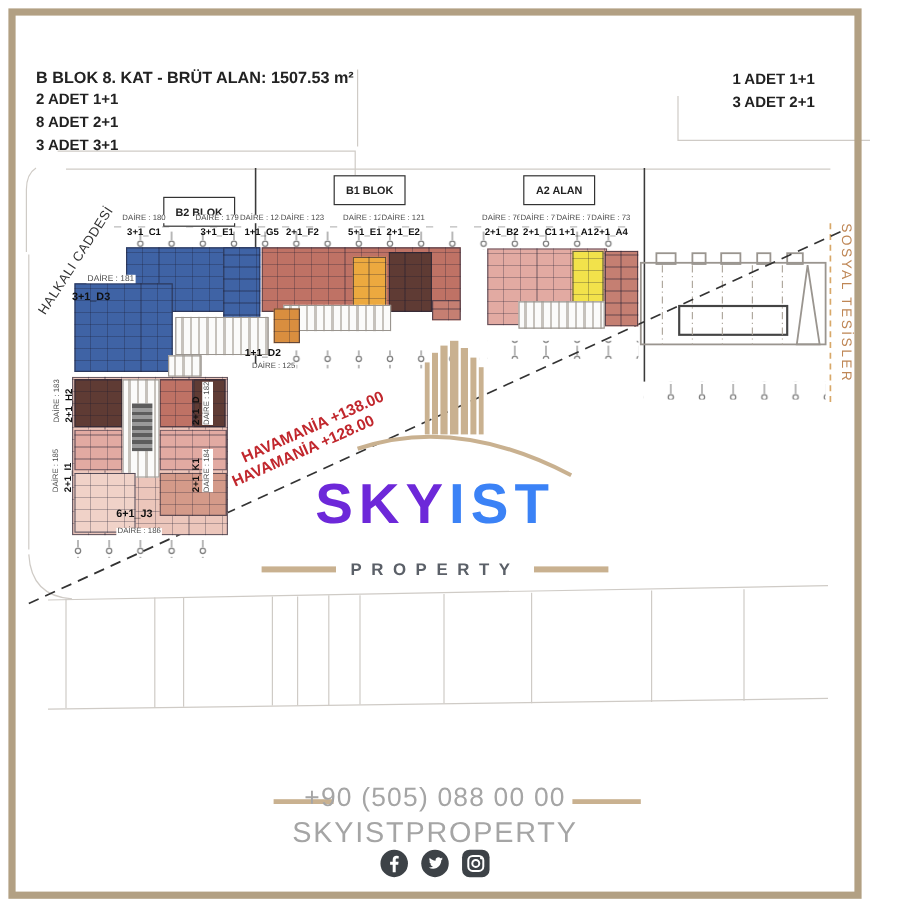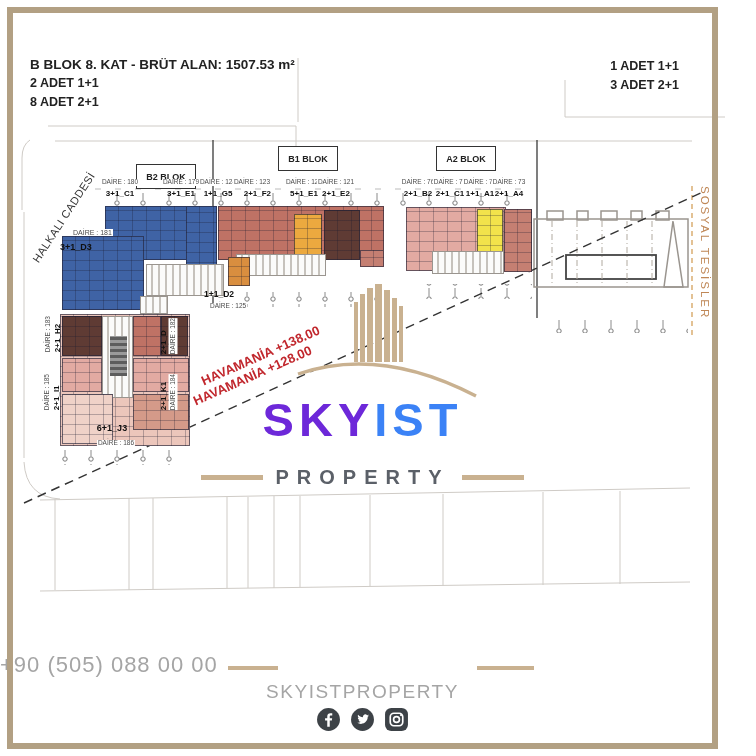--- a/index.html
+++ b/index.html
@@ -33,26 +33,26 @@
   .red{position:absolute;z-index:12;color:#c1272d;font-weight:700;font-size:13px;white-space:nowrap;
        transform-origin:0 50%;transform:rotate(-24deg);}
   
   .skyist{position:absolute;left:0;right:0;top:396px;text-align:center;z-index:15;
     font-size:47px;font-weight:700;letter-spacing:5px;line-height:1;}
   .skyist .sky{color:#6d28d9;}
   .skyist .ist{color:#3b82f6;}
   .propertyrow{position:absolute;left:0;right:0;top:466px;display:flex;align-items:center;
     justify-content:center;gap:12px;z-index:15;}
   .propertyrow .bar{width:62px;height:5px;background:#c9b190;}
-  .propertyrow .txt{font-size:20px;letter-spacing:8px;color:#5b6068;font-weight:600;}
-  
-  .phone{position:absolute;left:0;right:0;top:652px;text-align:left;z-index:15;
+  .propertyrow .txt{font-size:14px;letter-spacing:8px;color:#5b6068;font-weight:600;}
+  
+  .phone{position:absolute;left:0;right:0;top:652px;text-align:center;z-index:15;
     font-size:22px;color:#a5a5a5;letter-spacing:1px;}
   .brand{position:absolute;left:0;right:0;top:681px;text-align:center;z-index:15;
-    font-size:19px;color:#a5a5a5;letter-spacing:1.5px;}
+    font-size:24px;color:#a5a5a5;letter-spacing:1.5px;}
   .fbar{position:absolute;height:4px;background:#c9b190;z-index:15;}
   .socials{position:absolute;left:0;right:0;top:707px;display:flex;justify-content:center;
     gap:9px;z-index:15;}
   .socials svg{width:25px;height:25px;cursor:pointer;}
   .street-l{position:absolute;left:30px;top:258px;z-index:10;font-size:11px;letter-spacing:.5px;
     color:#333;transform:rotate(-57deg);transform-origin:0 0;white-space:nowrap;}
   .street-r{position:absolute;left:699px;top:186px;z-index:10;font-size:11.5px;letter-spacing:2px;
     color:#bf8756;writing-mode:vertical-rl;white-space:nowrap;}
 </style>
 </head>
@@ -129,29 +129,30 @@
       <line x1="716" y1="186" x2="716" y2="338"></line>
     </g>
 
     <line x1="24" y1="503" x2="703" y2="192" stroke="#333" stroke-width="1.4" stroke-dasharray="9,6"></line>
   </svg>
 
   <div class="hdr" style="left:30px;top:55px;">
     <div class="t">B BLOK 8. KAT - BRÜT ALAN: 1507.53 m²</div>
     <div class="l">2 ADET 1+1</div>
     <div class="l">8 ADET 2+1</div>
+    <div class="l">3 ADET 3+1</div>
   </div>
   <div class="hdr" style="right:46px;top:57px;text-align:right;">
     <div class="l">1 ADET 1+1</div>
     <div class="l">3 ADET 2+1</div>
   </div>
 
   <div class="blockbox" style="left:120px;top:164px;margin-left:16px;">B2 BLOK</div>
   <div class="blockbox" style="left:278px;top:146px;">B1 BLOK</div>
-  <div class="blockbox" style="left:436px;top:146px;">A2 BLOK</div>
+  <div class="blockbox" style="left:436px;top:146px;">A2 ALAN</div>
 
   <div class="street-l">HALKALI CADDESİ</div>
   <div class="street-r">SOSYAL TESİSLER</div>
 
   <div class="unit" style="left:105px;top:206px;width:112px;height:54px;background:#3f63a5;"></div>
   <div class="unit" style="left:62px;top:236px;width:82px;height:74px;background:#3f63a5;"></div>
   <div class="unit" style="left:186px;top:206px;width:31px;height:76px;background:#3f63a5;"></div>
   <div class="stripes" style="left:146px;top:264px;width:78px;height:32px;"></div>
   <div class="stripes" style="left:140px;top:296px;width:28px;height:18px;"></div>
 
@@ -183,21 +184,21 @@
     <span class="uname">3+1_C1</span>
   </div>
   <div class="tl" style="left:181px;">
     <span class="daire">DAİRE : 179</span>
     <span class="uname">3+1_E1</span>
   </div>
   <div class="tl" style="left:218px;">
     <span class="daire">DAİRE : 124</span>
     <span class="uname">1+1_G5</span>
   </div>
-  <div class="tl" style="left:252px;align-items:flex-end;">
+  <div class="tl" style="left:252px;">
     <span class="daire">DAİRE : 123</span>
     <span class="uname">2+1_F2</span>
   </div>
   <div class="tl" style="left:304px;">
     <span class="daire">DAİRE : 122</span>
     <span class="uname">5+1_E1</span>
   </div>
   <div class="tl" style="left:336px;">
     <span class="daire">DAİRE : 121</span>
     <span class="uname">2+1_E2</span>

